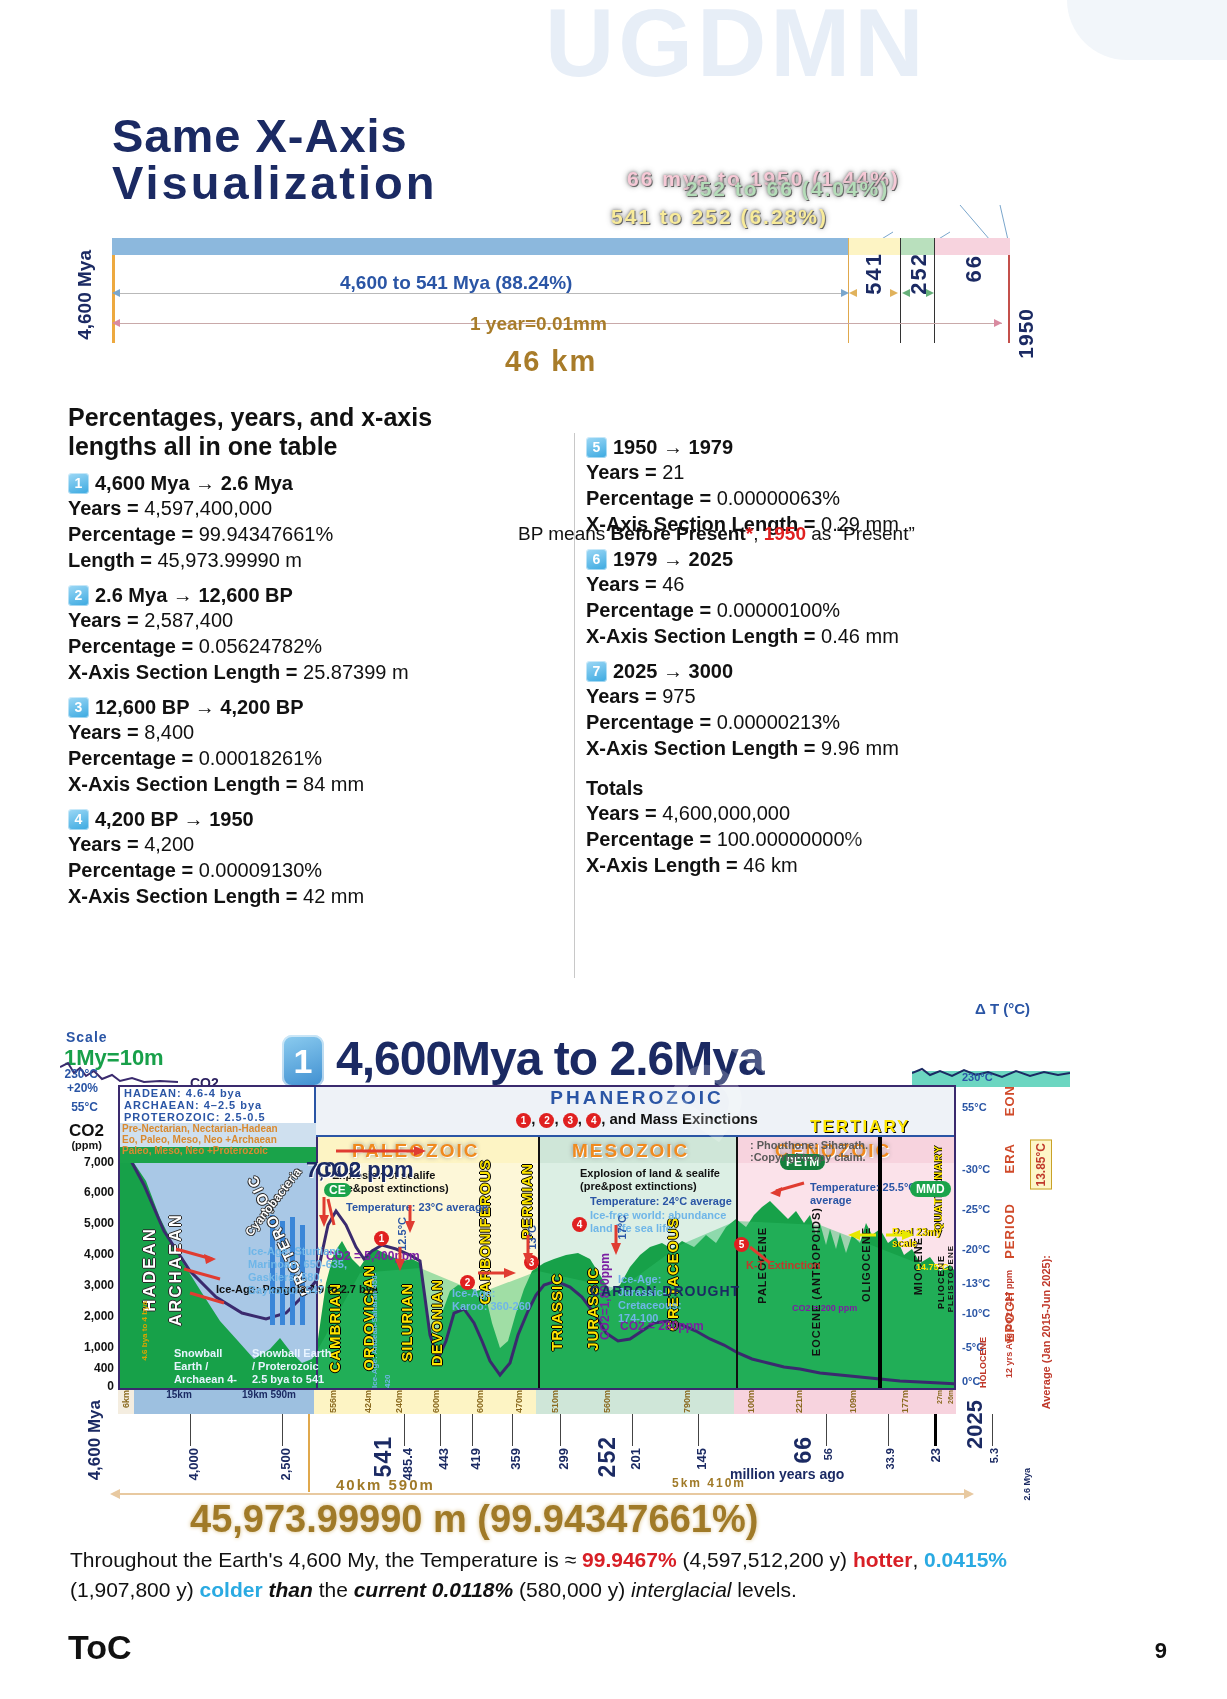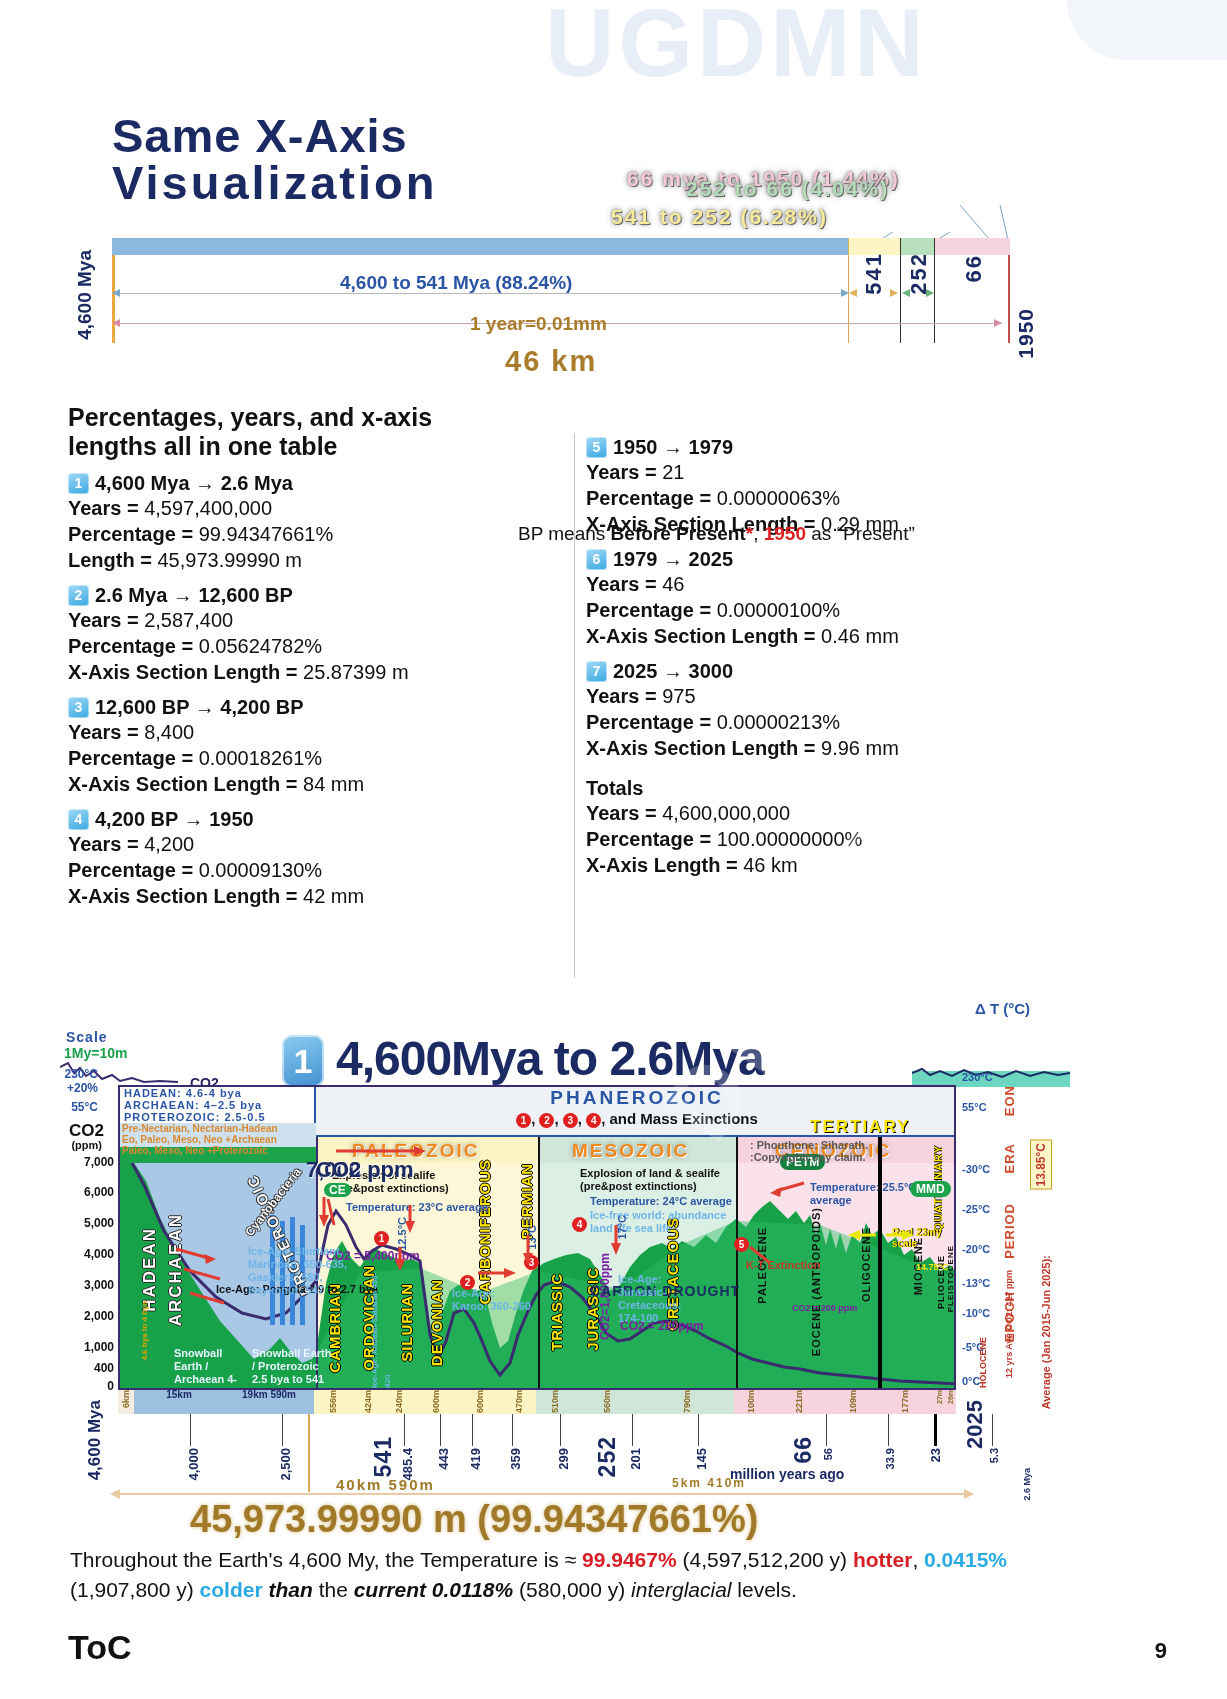--- a/index.html
+++ b/index.html
@@ -86,21 +86,21 @@
   .totals { margin-top:16px; }
   .totals .hdr2 { font-size:20px; font-weight:bold; color:#111; }
   #bpnote { position:absolute; left:518px; top:523px; font-size:19px; color:#111; }
   #bpnote b { font-weight:bold; }
   #bpnote .star { color:#e02020; font-weight:bold;}
   #bpnote .y1950 { color:#e02020; font-weight:bold; }
 
   
   #banner { position:absolute; left:60px; top:1027px; width:1010px; height:62px; }
   #scale-lbl { position:absolute; left:6px; top:2px; font-size:14px; font-weight:bold; color:#2a55a5; letter-spacing:1px;}
-  #scale-val { position:absolute; left:4px; top:18px; font-size:14px; font-weight:bold; color:#18a04a; }
+  #scale-val { position:absolute; left:4px; top:18px; font-size:22px; font-weight:bold; color:#18a04a; }
   #co2-lbl   { position:absolute; left:130px; top:48px; font-size:14px; font-weight:bold; color:#2a1f5e; }
   #banner-num {
     position:absolute; left:222px; top:8px; width:42px; height:52px; border-radius:10px;
     background:linear-gradient(160deg,#8dcdf0,#3e8ed0); color:#fff;
     font-size:34px; font-weight:bold; text-align:center; line-height:52px;
     box-shadow:inset 0 0 0 2px #ffffff90;
   }
   #banner-title { position:absolute; left:276px; top:4px; font-size:48px; font-weight:bold; color:#1b2a63; letter-spacing:-1px;}
 
   

